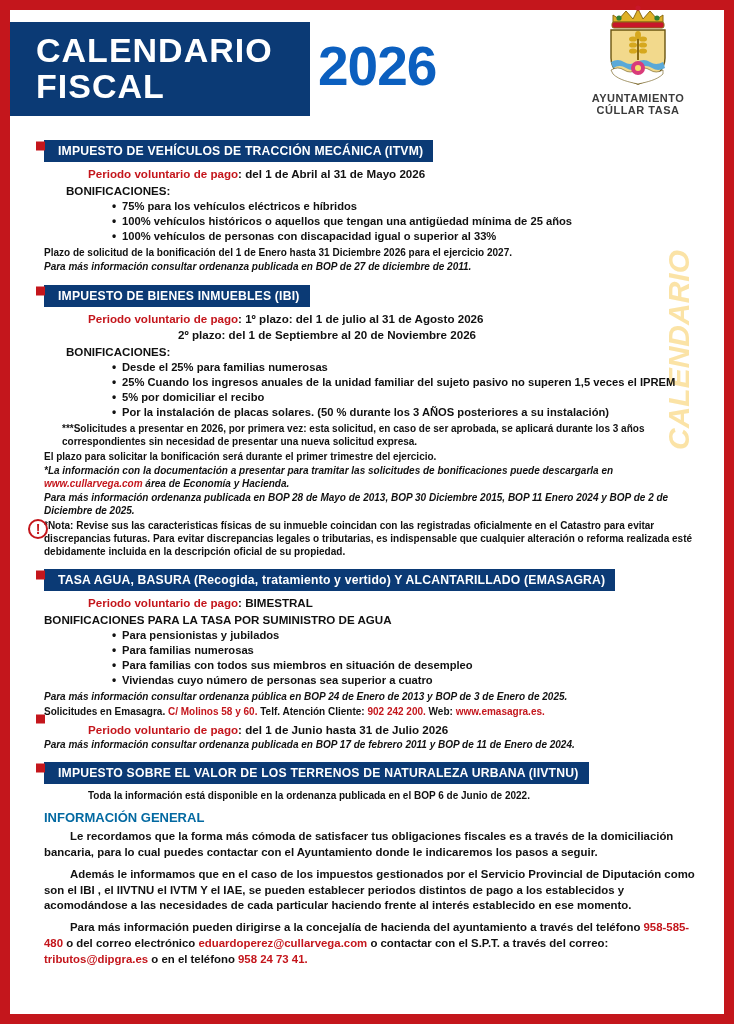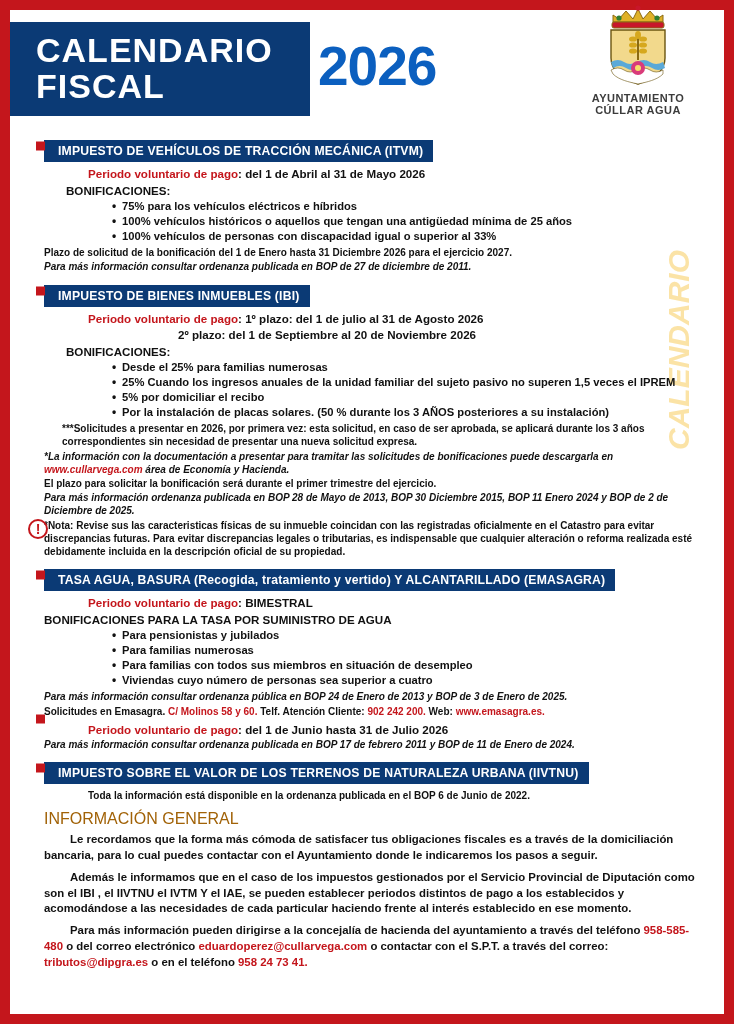--- a/index.html
+++ b/index.html
@@ -100,21 +100,21 @@
   ul.bullets li { font-size:11.2px; font-weight:bold; line-height:1.34; position:relative; padding-left:10px;}
   ul.bullets li:before { content:"•"; position:absolute; left:0; top:-1px; font-size:12px; }
 
   .note-icon {
     position:absolute; left:6px;
     width:20px; height:20px; border:2px solid #c4161c; border-radius:50%;
     color:#c4161c; font-weight:bold; font-size:14px; text-align:center; line-height:17px;
   }
   .note-block { position:relative; padding-left:44px; }
 
-  .infogen-title { color:#a16207; font-weight:normal; font-size:16px; margin:8px 0 3px 22px; }
+  .infogen-title { color:#0369a1; font-weight:bold; font-size:13px; margin:8px 0 3px 22px; }
   .infogen .p { font-size:11.4px; line-height:1.38; }
   .indent { text-indent:26px; }
 </style>
 </head>
 <body>
 
 <div class="page">
 
   <div class="frame-left"></div>
   <div class="frame-right"></div>
@@ -156,21 +156,21 @@
           <path d="M12 60 q7 -4 13 0 t13 0 t13 0 t13 0 L66 66 q-7 4 -13 0 t-13 0 t-13 0 t-13 0 Z" fill="#5ba9d8"></path>
           <path d="M12 68 q7 -4 13 0 t13 0 t13 0 t13 0 L64 72 C58 78 48 80 39 82 C30 80 20 78 14 72 Z" fill="#ffffff" stroke="#6b5510" stroke-width="0.6"></path>
 
           <g>
             <circle cx="39" cy="66" r="7" fill="#d93b7a"></circle>
             <circle cx="39" cy="66" r="3" fill="#f7e06a"></circle>
           </g>
         </svg>
       </span>
       <div class="town1">AYUNTAMIENTO</div>
-      <div class="town2">CÚLLAR AGUA</div>
+      <div class="town2">CÚLLAR TASA</div>
     </div>
   </div>
 
   <div class="content">
 
     <div class="sec-bar-wrap">
       <div class="redsq"></div>
       <div class="sec-bar">IMPUESTO DE VEHÍCULOS DE TRACCIÓN MECÁNICA (ITVM)</div>
     </div>
     <div class="body-block">
@@ -199,24 +199,24 @@
         <span class="val">2º plazo: del 1 de Septiembre al 20 de Noviembre 2026</span>
       </div>
       <div class="bonif-title">BONIFICACIONES:</div>
       <ul class="bullets">
         <li>Desde el 25% para familias numerosas</li>
         <li>25% Cuando los ingresos anuales de la unidad familiar del sujeto pasivo no superen 1,5 veces el IPREM</li>
         <li>5% por domiciliar el recibo</li>
         <li>Por la instalación de placas solares. (50 % durante los 3 AÑOS posteriores a su instalación)</li>
       </ul>
       <div class="p b" style="margin-left:-4px;">***Solicitudes a presentar en 2026, por primera vez: esta solicitud, en caso de ser aprobada, se aplicará durante los 3 años correspondientes sin necesidad de presentar una nueva solicitud expresa.</div>
+      <div class="p b" style="margin-left:-22px;">El plazo para solicitar la bonificación será durante el primer trimestre del ejercicio.</div>
       <div class="p b i" style="margin-left:-22px;">
         <span>*La información con la documentación a presentar para tramitar las solicitudes de bonificaciones puede descargarla en </span><span class="red">www.cullarvega.com</span><span> área de Economía y Hacienda.</span>
       </div>
-      <div class="p b" style="margin-left:-22px;">El plazo para solicitar la bonificación será durante el primer trimestre del ejercicio.</div>
       <div class="p b i" style="margin-left:-22px;">Para más información ordenanza publicada en BOP 28 de Mayo de 2013, BOP 30 Diciembre 2015, BOP 11 Enero 2024 y BOP de 2 de Diciembre de 2025.</div>
     </div>
     <div class="note-block">
       <div class="note-icon">!</div>
       <div class="p b" style="margin-left:-22px;">*Nota: Revise sus las caracteristicas físicas de su inmueble coincidan con las registradas oficialmente en el Catastro para evitar discrepancias futuras. Para evitar discrepancias legales o tributarias, es indispensable que cualquier alteración o reforma realizada esté debidamente incluida en la descripción oficial de su propiedad.</div>
     </div>
 
     <div class="sec-bar-wrap">
       <div class="redsq"></div>
       <div class="sec-bar">TASA AGUA, BASURA (Recogida, tratamiento y vertido) Y ALCANTARILLADO (EMASAGRA)</div>

